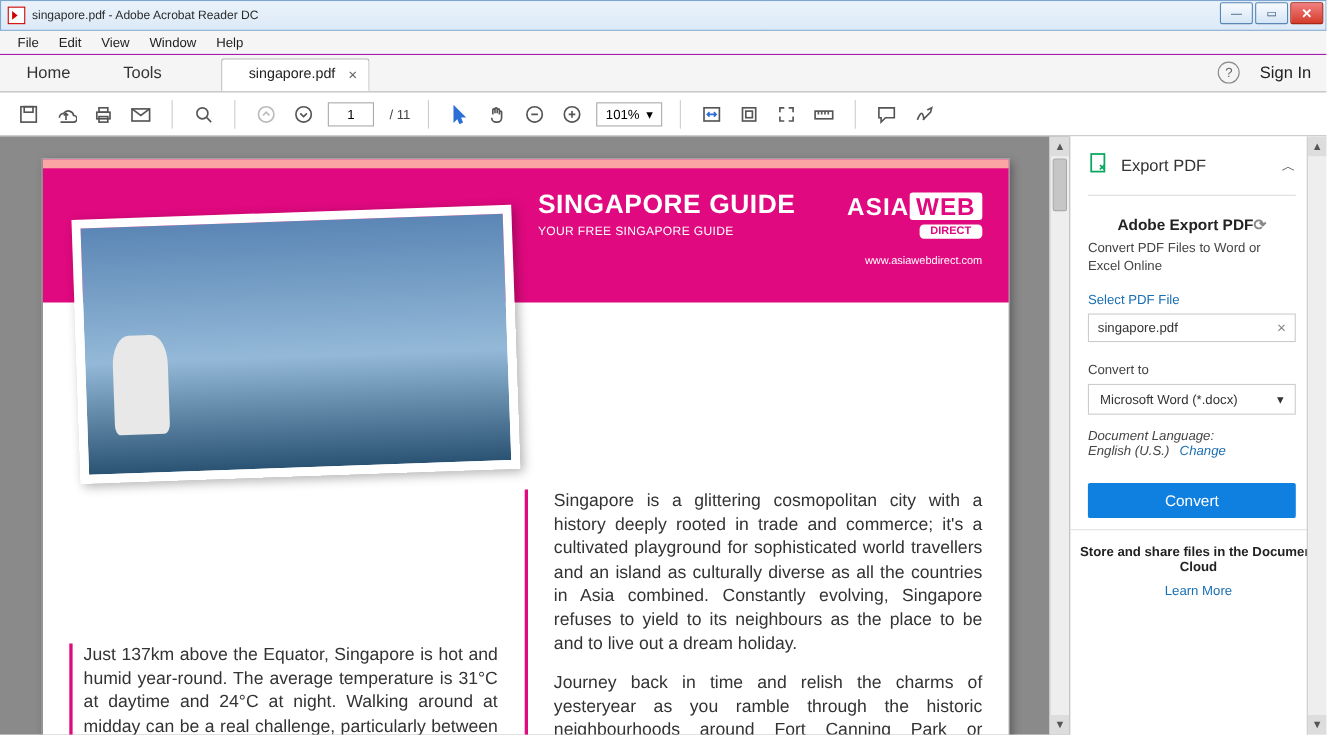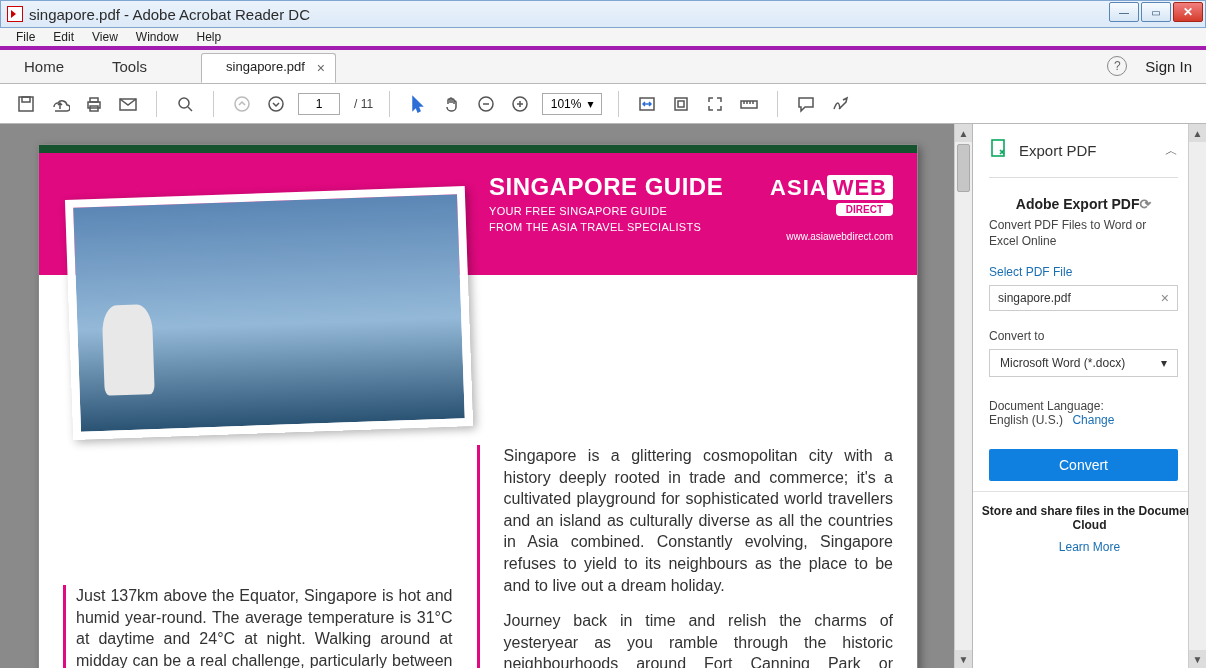--- a/index.html
+++ b/index.html
@@ -2,28 +2,28 @@
 <html><head>
 <meta charset="utf-8">
 <style>
 * { box-sizing: border-box; margin: 0; padding: 0; }
 body { font-family: "Segoe UI", Arial, sans-serif; font-size: 13px; background: #fff; overflow: hidden; width: 1206px; height: 668px; position: relative; }
 
 
 .titlebar { height: 28px; background: linear-gradient(#eaf3fb, #dce9f7); border: 1px solid #7ea6d0; display: flex; align-items: center; padding-left: 6px; position: relative; }
 .titlebar .appicon { width: 16px; height: 16px; background: #fff; border: 1px solid #c00; display: inline-block; margin-right: 6px; position: relative; }
 .titlebar .appicon::after { content: ""; position: absolute; left: 3px; top: 3px; border-left: 5px solid #c00; border-top: 4px solid transparent; border-bottom: 4px solid transparent; }
-.titlebar .title { color: #2b2b2b; font-size: 15px; }
+.titlebar .title { color: #2b2b2b; font-size: 11px; }
 .winctrl { position: absolute; right: 2px; top: 1px; display: flex; }
 .winctrl .btn { width: 30px; height: 20px; margin-left: 2px; border: 1px solid #5a86b5; background: linear-gradient(#f7fbff,#d6e6f5); border-radius: 2px; display:flex; align-items:center; justify-content:center; font-size:10px; color:#2a4a6a; cursor: default;}
 .winctrl .btn.close { background: linear-gradient(#f27f7f,#d43c2b); color:#fff; border-color:#a52516;}
 .winctrl .btn.close span { font-weight:bold; font-size:12px;}
 
 
-.menubar { height: 22px; background: #f5f5f5; border-bottom: 4px solid #a21caf; display:flex; align-items:center; padding-left: 8px; gap: 2px; }
+.menubar { height: 22px; background: #f5f5f5; border-bottom: 1px solid #a21caf; display:flex; align-items:center; padding-left: 8px; gap: 2px; }
 .menubar .mi { padding: 2px 8px; font-size: 12px; color:#222; cursor: default;}
 
 
 .tabsrow { height: 34px; background: #f5f5f5; border-bottom: 1px solid #b8b8b8; display:flex; align-items:flex-end; position: relative; }
 .tabsrow .bigtab { padding: 8px 24px 8px 24px; font-size: 15px; color:#333; cursor: default;}
 .tabsrow .doc-tab { height: 30px; border: 1px solid #b8b8b8; border-bottom: 1px solid #fff; background:#fff; border-radius: 3px 3px 0 0; padding: 5px 30px 0 24px; margin-left: 30px; font-size: 13px; color:#222; position: relative; cursor: default;}
 .tabsrow .doc-tab .x { position:absolute; right:10px; top:6px; color:#666; font-size:14px; cursor: default;}
 .tabsrow .right { position:absolute; right: 14px; top:6px; display:flex; align-items:center; gap:18px; }
 .tabsrow .right .help { width:20px; height:20px; border:1.5px solid #888; border-radius:50%; display:flex;align-items:center;justify-content:center; color:#666; font-size:12px; cursor: default;}
 .tabsrow .right .signin { font-size:15px; color:#222; cursor: default;}
@@ -37,21 +37,21 @@
 .toolbar .zoombox { width:60px; height:22px; border:1px solid #aaa; font-size:12px; display:flex; align-items:center; justify-content:center; gap:6px; }
 .toolbar svg { stroke:#555; fill:none; stroke-width:1.5; }
 
 
 .content { position:absolute; top:124px; left:0; right:0; bottom:0; display:flex; }
 .docview { flex:1; background:#8a8a8a; position:relative; overflow:hidden; }
 .docview .vscroll { position:absolute; right:0; top:0; bottom:0; width:18px; background:#eee; border-left:1px solid #ccc;}
 .docview .vscroll .varrow { height:18px; background:#ddd; display:flex;align-items:center;justify-content:center; font-size:10px; color:#555;}
 .docview .vscroll .vthumb { position:absolute; top:20px; left:2px; right:2px; height:48px; background:#c6c6c6; border:1px solid #aaa; border-radius:2px;}
 .docview .page { position:absolute; left:38px; top:20px; width:880px; background:#fff; border:1px solid #888; box-shadow: 3px 3px 8px rgba(0,0,0,.35); padding:0; }
-.page .banner { height:130px; background:#e0097f; position:relative; border-top:8px solid #14532d;}
+.page .banner { height:130px; background:#e0097f; position:relative; border-top:8px solid #fca5a5;}
 .page .banner .photo { position:absolute; left:30px; top:40px; width:400px; height:240px; background:linear-gradient(180deg,#5b86b5 0%, #94b9d8 55%, #2a5272 100%); border:8px solid #fff; box-shadow:3px 3px 10px rgba(0,0,0,.3); transform:rotate(-2deg);}
 .page .banner .photo::after{content:"";position:absolute;left:25px;bottom:35px;width:50px;height:90px;background:#e8e8e8;border-radius:30% 30% 10% 10%;}
 .page .banner .titlewrap { position:absolute; left:450px; top:20px; right:20px; color:#fff;}
 .page .banner .gtitle { font-size:24px; font-weight:600; letter-spacing:.5px; font-family: Arial, sans-serif;}
 .page .banner .sub1 { font-size:11px; margin-top:4px; letter-spacing:.3px;}
 .page .banner .logo { position:absolute; right:24px; top:22px; text-align:right; color:#fff;}
 .page .banner .logo .l1 { font-size:22px; font-weight:bold; font-style:italic; letter-spacing:1px;}
 .page .banner .logo .l1 span { background:#fff; color:#e0097f; padding:0 6px; border-radius:3px; font-style:normal;text-align:center;}
 .page .banner .logo .l2 { font-size:10px; color:#fff; margin-top:15px;}
 .page .bodycols { padding: 170px 24px 24px 24px; display:flex; gap:20px; }
@@ -70,21 +70,21 @@
 .rightpanel .sectionhdr { display:flex; align-items:center; gap:10px; padding-bottom:14px; border-bottom:1px solid #ddd; }
 .rightpanel .sectionhdr .eicon svg { stroke:#0aa85f; }
 .rightpanel .sectionhdr .label { font-size:15px; color:#333; flex:1;}
 .rightpanel .stitle { font-weight:bold; font-size:14px; color:#222; margin:18px 0 6px 0; display:flex;align-items:center; justify-content:center;}
 .rightpanel .sdesc { font-size:12px; color:#444; line-height:1.3;}
 .rightpanel .link { color:#1a6fb3; font-size:12px; margin-top:16px; cursor: default;}
 .rightpanel .filebox { margin-top:6px; border:1px solid #ccc; height:26px; display:flex; align-items:center; padding:0 8px; font-size:12px; color:#333; justify-content:space-between; cursor: default;}
 .rightpanel .filebox .fx { color:#888; font-size:14px;}
 .rightpanel .fieldlabel { font-size:12px; color:#444; margin-top:18px;}
 .rightpanel .selectbox { margin-top:6px; border:1px solid #ccc; height:28px; display:flex; align-items:center; padding:0 10px; font-size:12px; color:#333; justify-content:space-between; cursor: default;}
-.rightpanel .lang { font-size:12px; color:#444; margin-top:22px;}
+.rightpanel .lang { font-size:12px; color:#444; margin-top:12px;font-style:italic;}
 .rightpanel .lang .chg { color:#1a6fb3; margin-left:6px; cursor: default;}
 .rightpanel .convert { margin-top:22px; height:32px; background:#0f7fe0; color:#fff; display:flex;align-items:center;justify-content:center; font-size:14px; border-radius:2px; overflow:hidden; cursor: default;}
 .rightpanel .foot { border-top:1px solid #e2e2e2; padding:12px 8px; text-align:center; font-size:12px; }
 .rightpanel .foot .f1 { color:#222; font-weight:600;}
 .rightpanel .foot .lm { color:#1a6fb3; margin-top:8px; cursor: default;}
 </style>
 </head>
 <body>
 
 <div class="titlebar">
@@ -237,21 +237,20 @@
 </div>
 
 <div class="content">
   <div class="docview">
     <div class="page">
       <div class="banner">
         <div class="photo"></div>
         <div class="titlewrap">
           <div class="gtitle">SINGAPORE GUIDE</div>
           <div class="sub1">YOUR FREE SINGAPORE GUIDE</div>
-          <div class="sub1">FROM THE ASIA TRAVEL SPECIALISTS</div>
         </div>
         <div class="logo">
           <div class="l1"><span style="background:none;color:#fff;padding:0">ASIA</span><span>WEB</span></div>
           <div style="background:#fff;color:#e0097f;display:inline-block;padding:1px 10px;border-radius:4px;font-size:10px;font-weight:bold;margin-top:2px">DIRECT</div>
           <div class="l2">www.asiawebdirect.com</div>
         </div>
       </div>
       <div class="bodycols">
         <div class="col">
           <div style="height:140px"></div>

